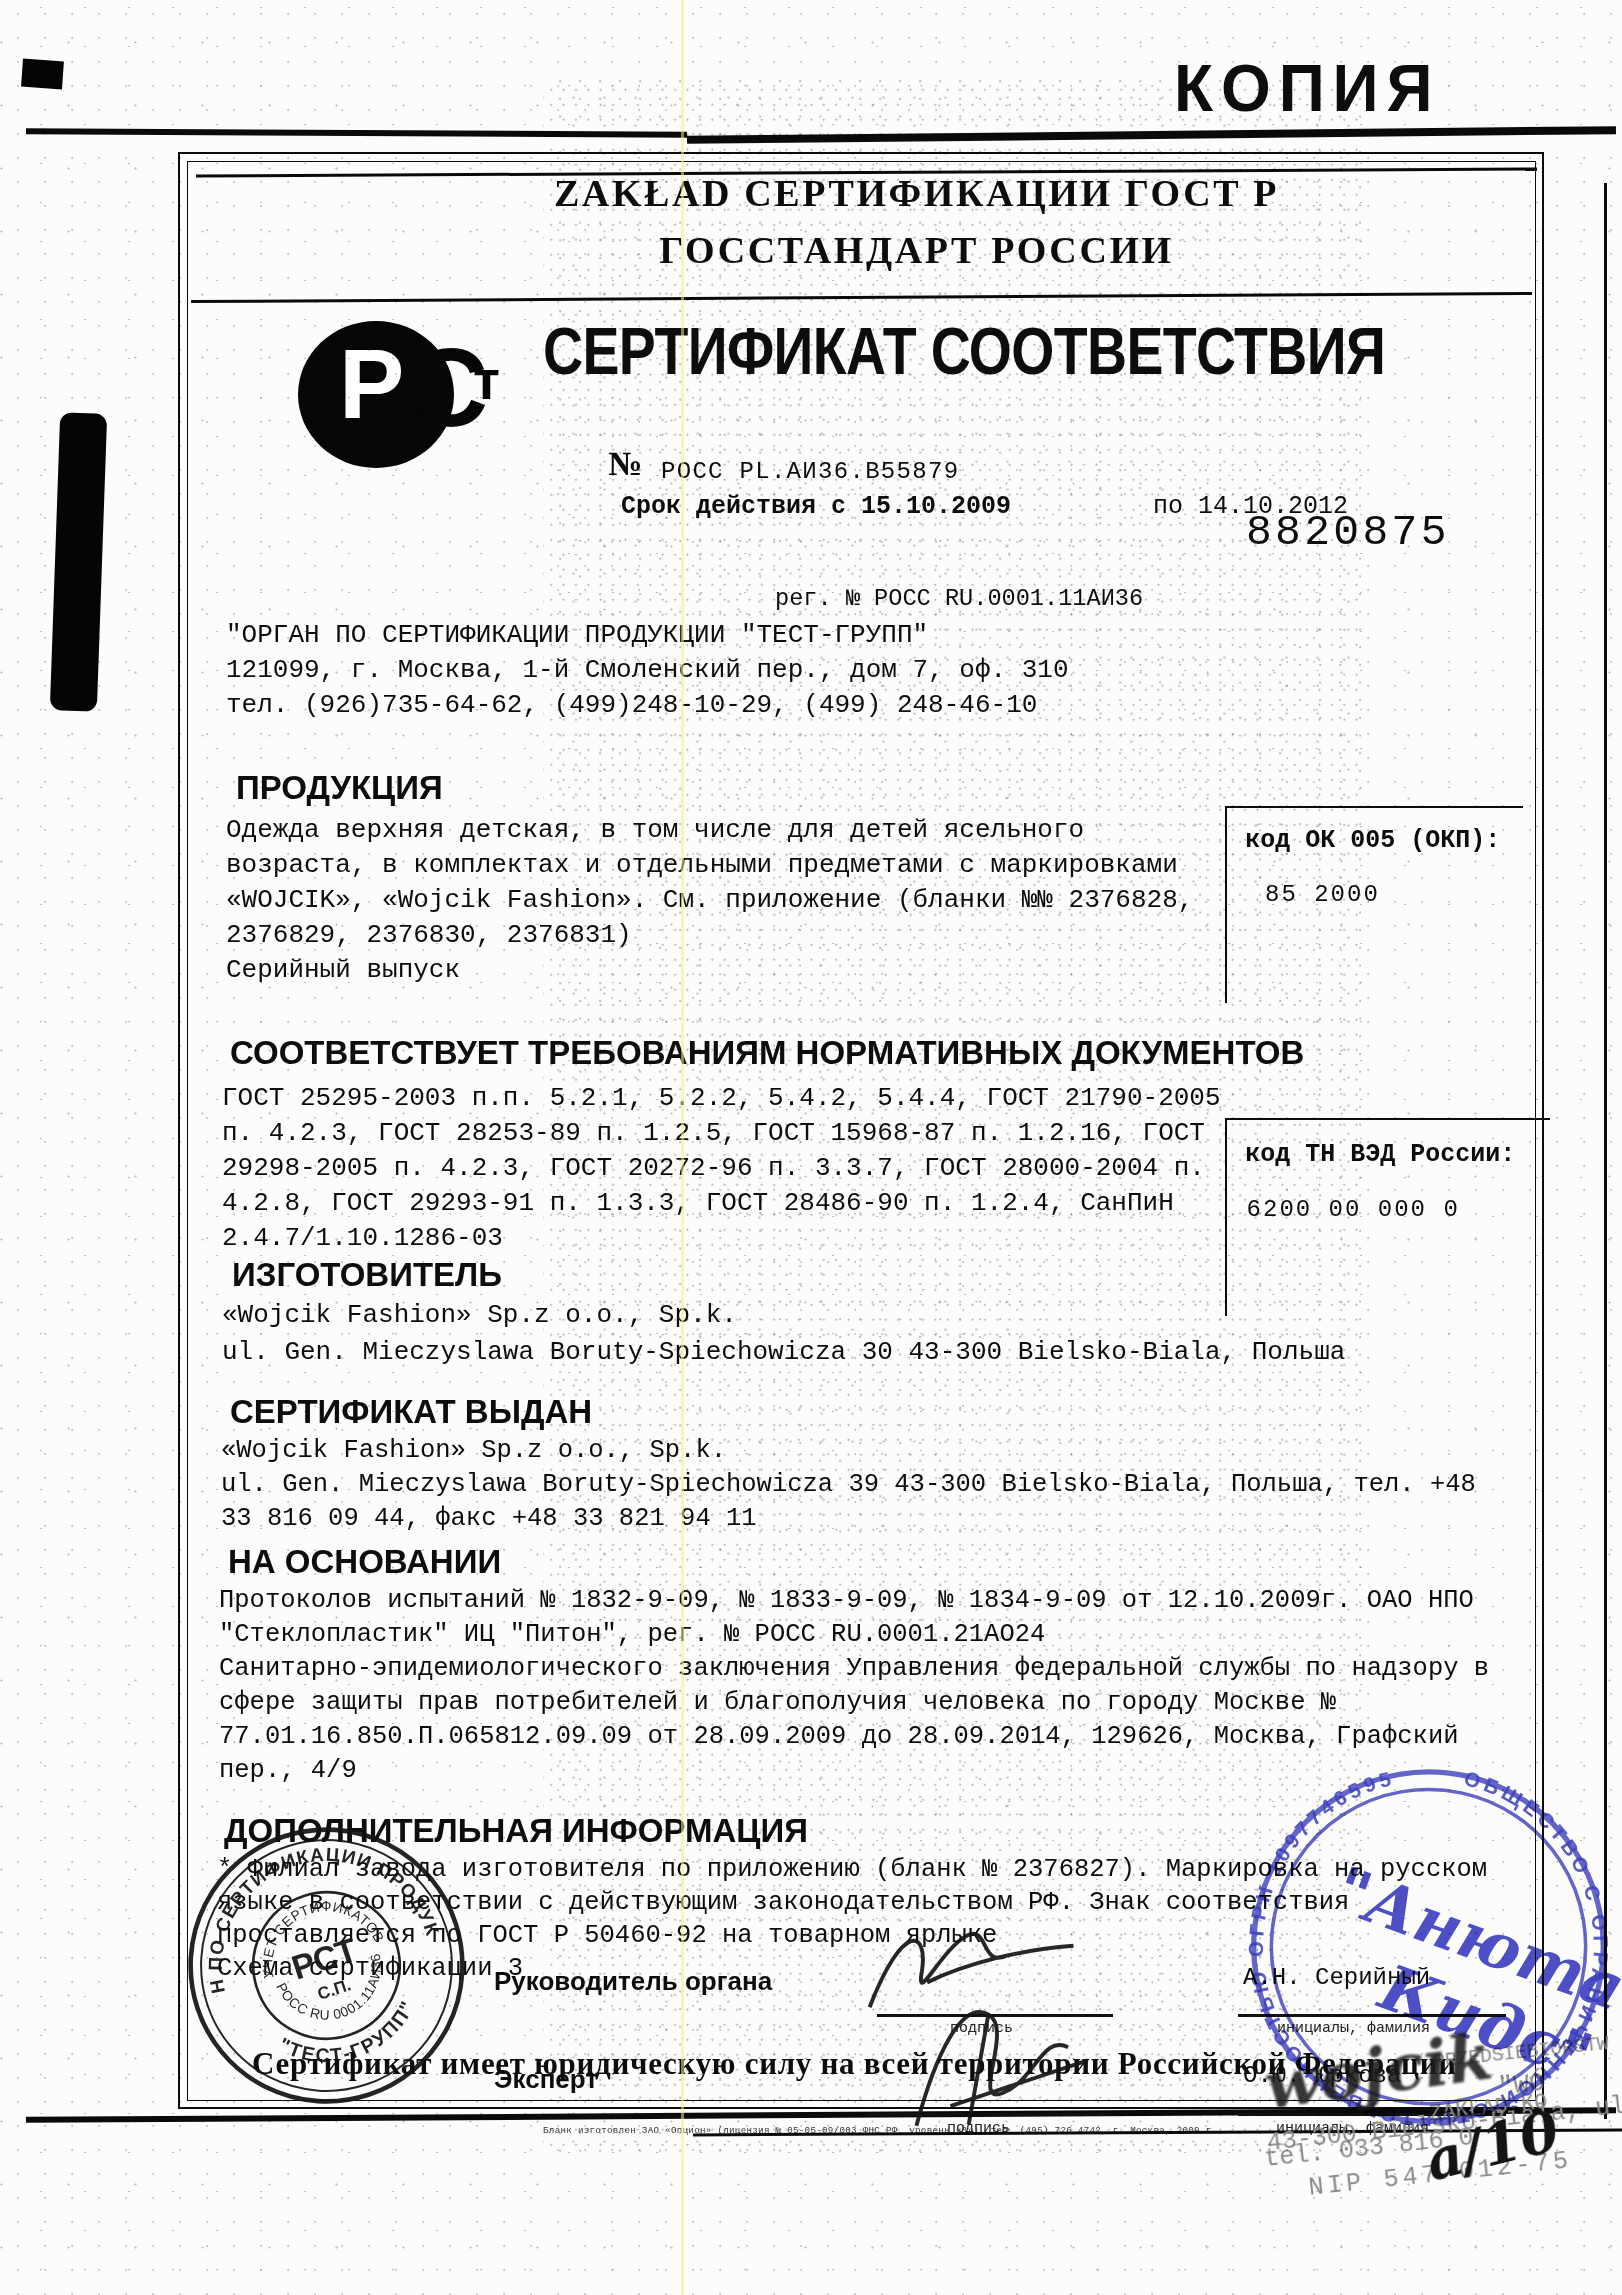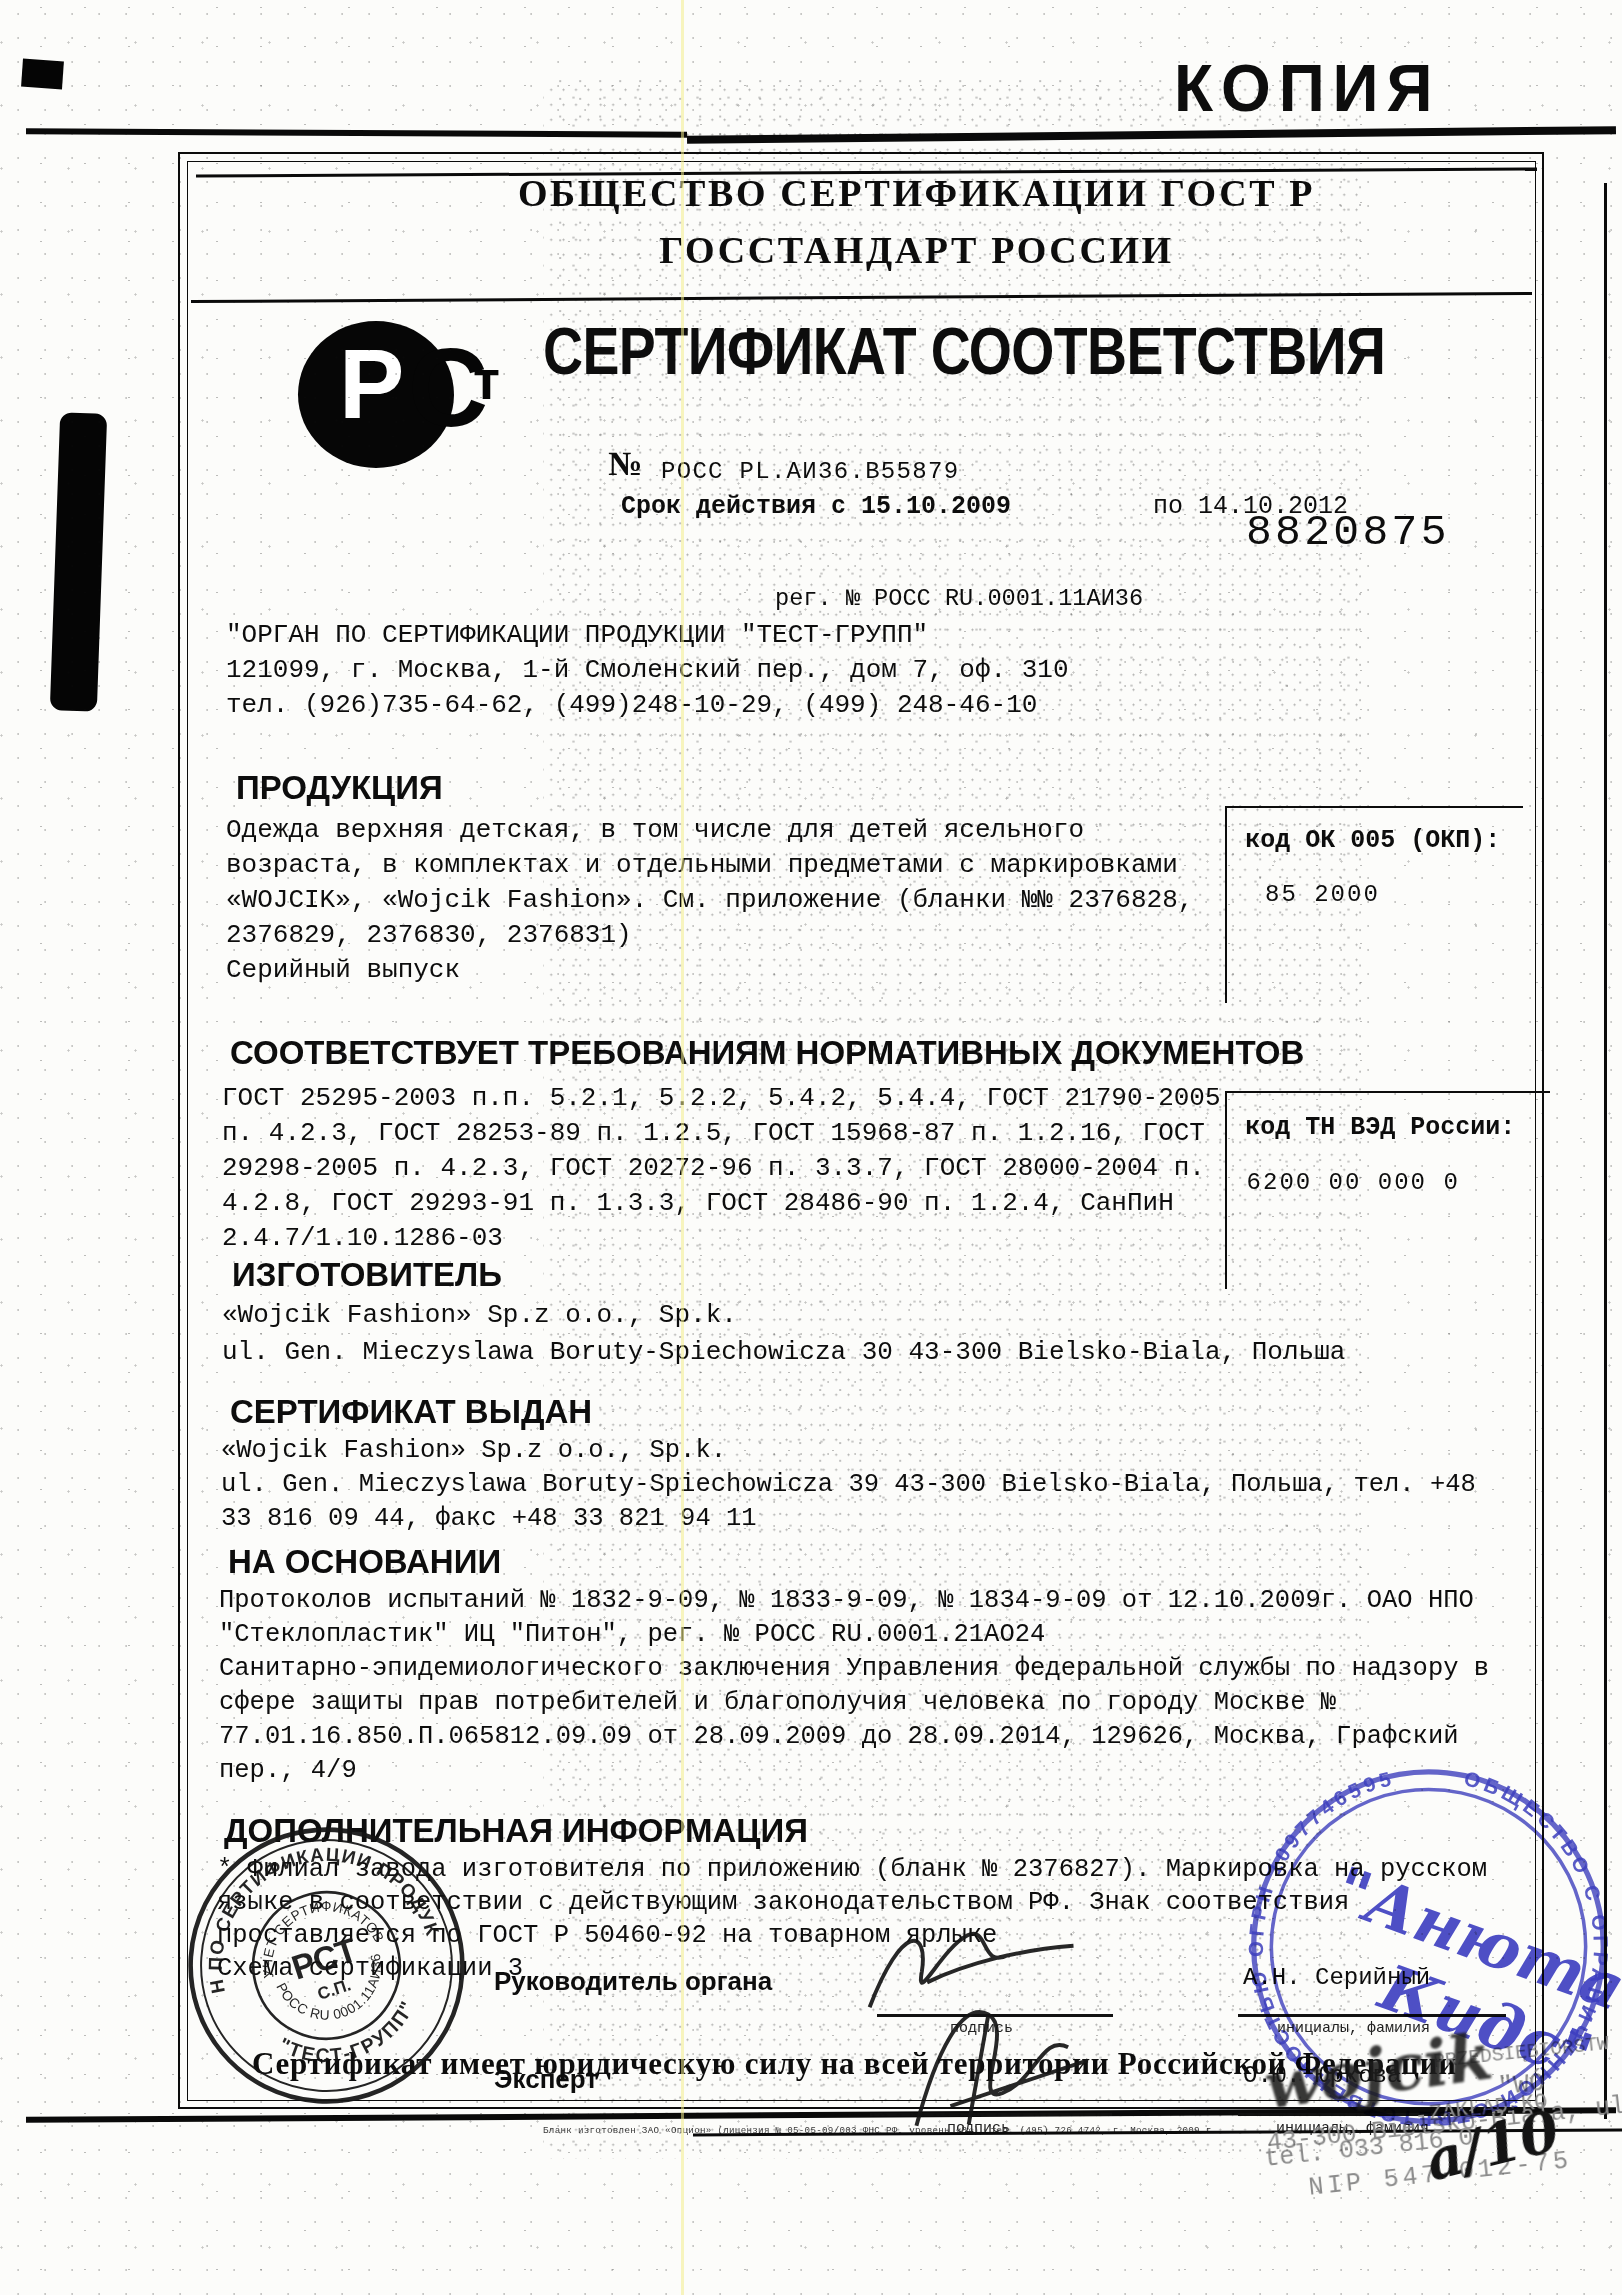--- a/index.html
+++ b/index.html
@@ -69,21 +69,21 @@
   <div class="streak" style="left:26px;top:2112px;width:1590px;height:5.9px;transform:rotate(-.35deg);"></div>
   <div class="streak" style="left:693px;top:2131px;width:929px;height:3.3px;transform:rotate(-.3deg);"></div>
   <div class="streak" style="left:1604px;top:183px;width:2.6px;height:1936px;"></div>
 
   <div class="abs copy" style="left:1174px;top:51px;">КОПИЯ</div>
 
   <div class="frame">
     <div class="frame-inner"></div>
   </div>
 
-  <div class="abs sysline" style="left:393px;top:171px;">ОБЩЕСТВО СЕРТИФИКАЦИИ ГОСТ Р</div>
+  <div class="abs sysline" style="left:393px;top:171px;">ZAKŁAD СЕРТИФИКАЦИИ ГОСТ Р</div>
   <div class="abs sysline" style="left:393px;top:228px;">ГОССТАНДАРТ РОССИИ</div>
   <div class="streak" style="left:191px;top:296px;width:1341px;height:2.6px;transform:rotate(-.35deg);"></div>
 
   <div class="abs" style="left:298px;top:307px;width:236px;height:183px;z-index:9;">
     <div class="rst-circle" style="left:0;top:14.4px;"></div>
     <div class="rst-p" style="left:41px;top:21px;">Р</div>
     <div class="rst-c" style="left:110px;top:17px;">С</div>
     <div class="rst-t" style="left:175px;top:41px;">т</div>
   </div>
 
@@ -110,21 +110,21 @@
     <div class="abs lbl" style="left:18.3px;top:18.3px;">код ОК 005 (ОКП):</div>
     <div class="abs val" style="left:38px;top:73px;">85 2000</div>
   </div>
 
   <div class="abs h" style="left:230px;top:1034px;">СООТВЕТСТВУЕТ ТРЕБОВАНИЯМ НОРМАТИВНЫХ ДОКУМЕНТОВ</div>
   <div class="abs mono" style="left:222px;top:1081px;">ГОСТ 25295-2003 п.п. 5.2.1, 5.2.2, 5.4.2, 5.4.4, ГОСТ 21790-2005
 п. 4.2.3, ГОСТ 28253-89 п. 1.2.5, ГОСТ 15968-87 п. 1.2.16, ГОСТ
 29298-2005 п. 4.2.3, ГОСТ 20272-96 п. 3.3.7, ГОСТ 28000-2004 п.
 4.2.8, ГОСТ 29293-91 п. 1.3.3, ГОСТ 28486-90 п. 1.2.4, СанПиН
 2.4.7/1.10.1286-03</div>
-  <div class="codebox" style="left:1225px;top:1091px;width:301px;height:196px;padding-left:22px;">
+  <div class="codebox" style="left:1225px;top:1118px;width:301px;height:196px;padding-left:22px;">
     <div class="abs lbl" style="left:18.3px;top:19.6px;">код ТН ВЭД России:</div>
     <div class="abs val" style="left:19.6px;top:76px;">6200 00 000 0</div>
   </div>
 
   <div class="abs h" style="left:232px;top:1256px;">ИЗГОТОВИТЕЛЬ</div>
   <div class="abs mono" style="left:222px;top:1297px;line-height:37px;">«Wojcik Fashion» Sp.z o.o., Sp.k.
 ul. Gen. Mieczyslawa Boruty-Spiechowicza 30 43-300 Bielsko-Biala, Польша</div>
 
   <div class="abs h" style="left:230px;top:1393px;">СЕРТИФИКАТ ВЫДАН</div>
   <div class="abs mono39" style="left:221px;top:1434px;">«Wojcik Fashion» Sp.z o.o., Sp.k.

